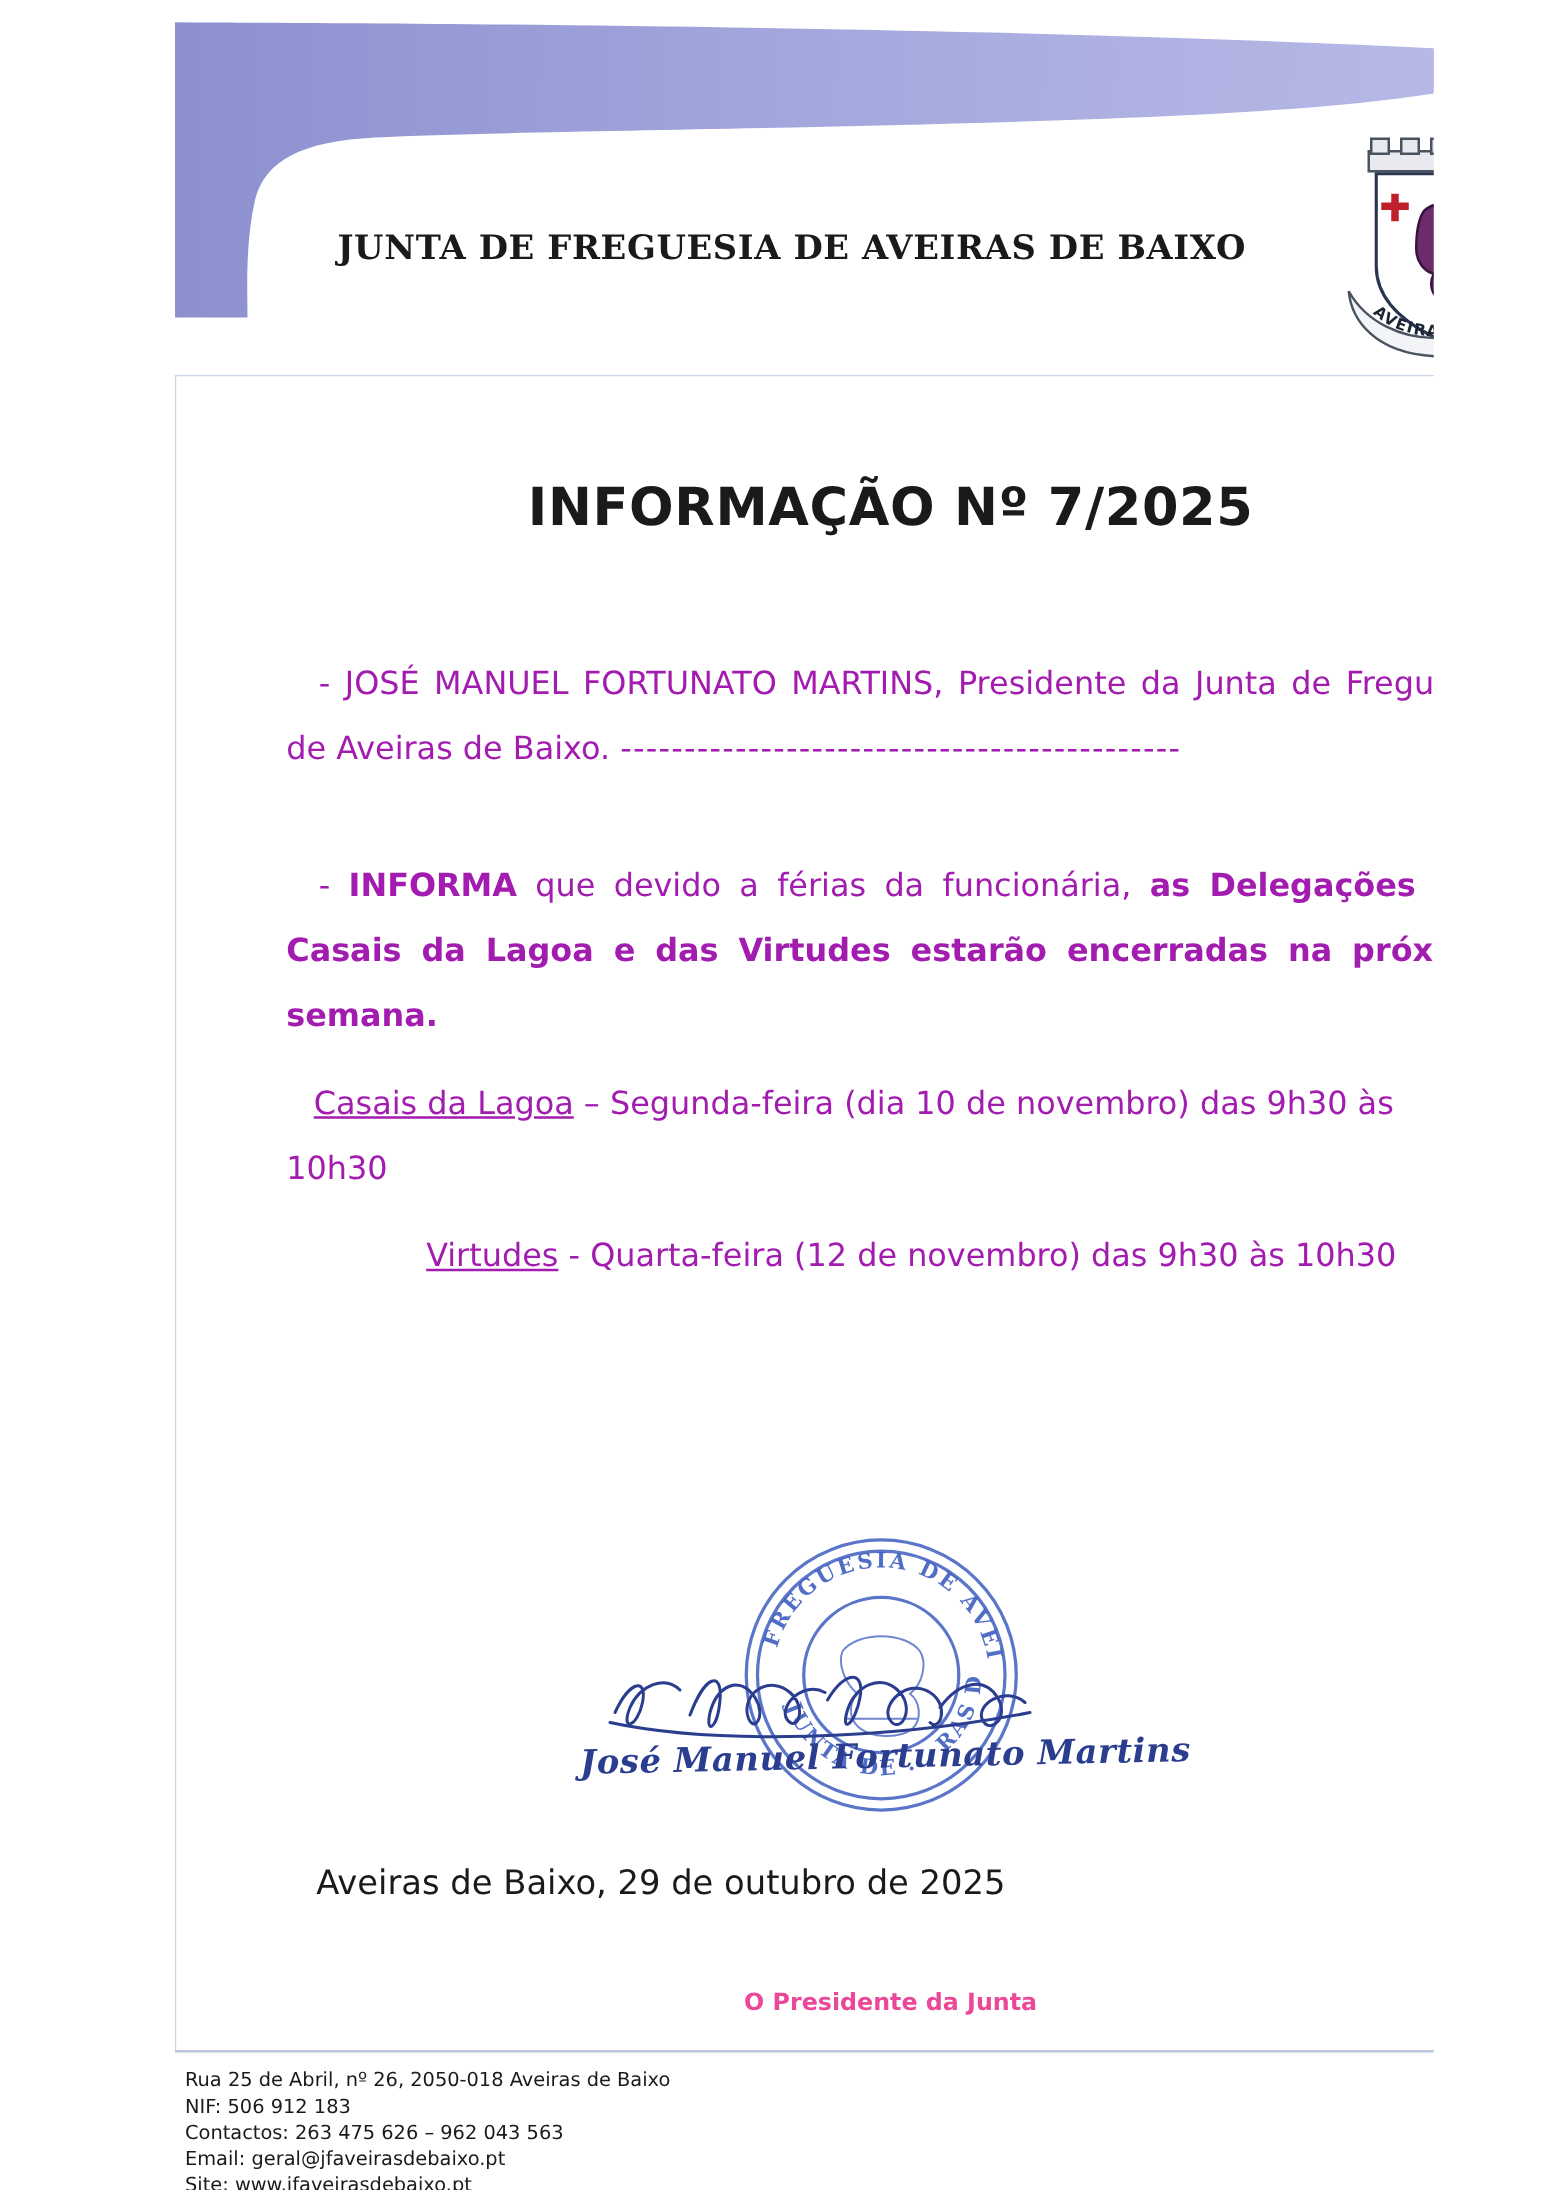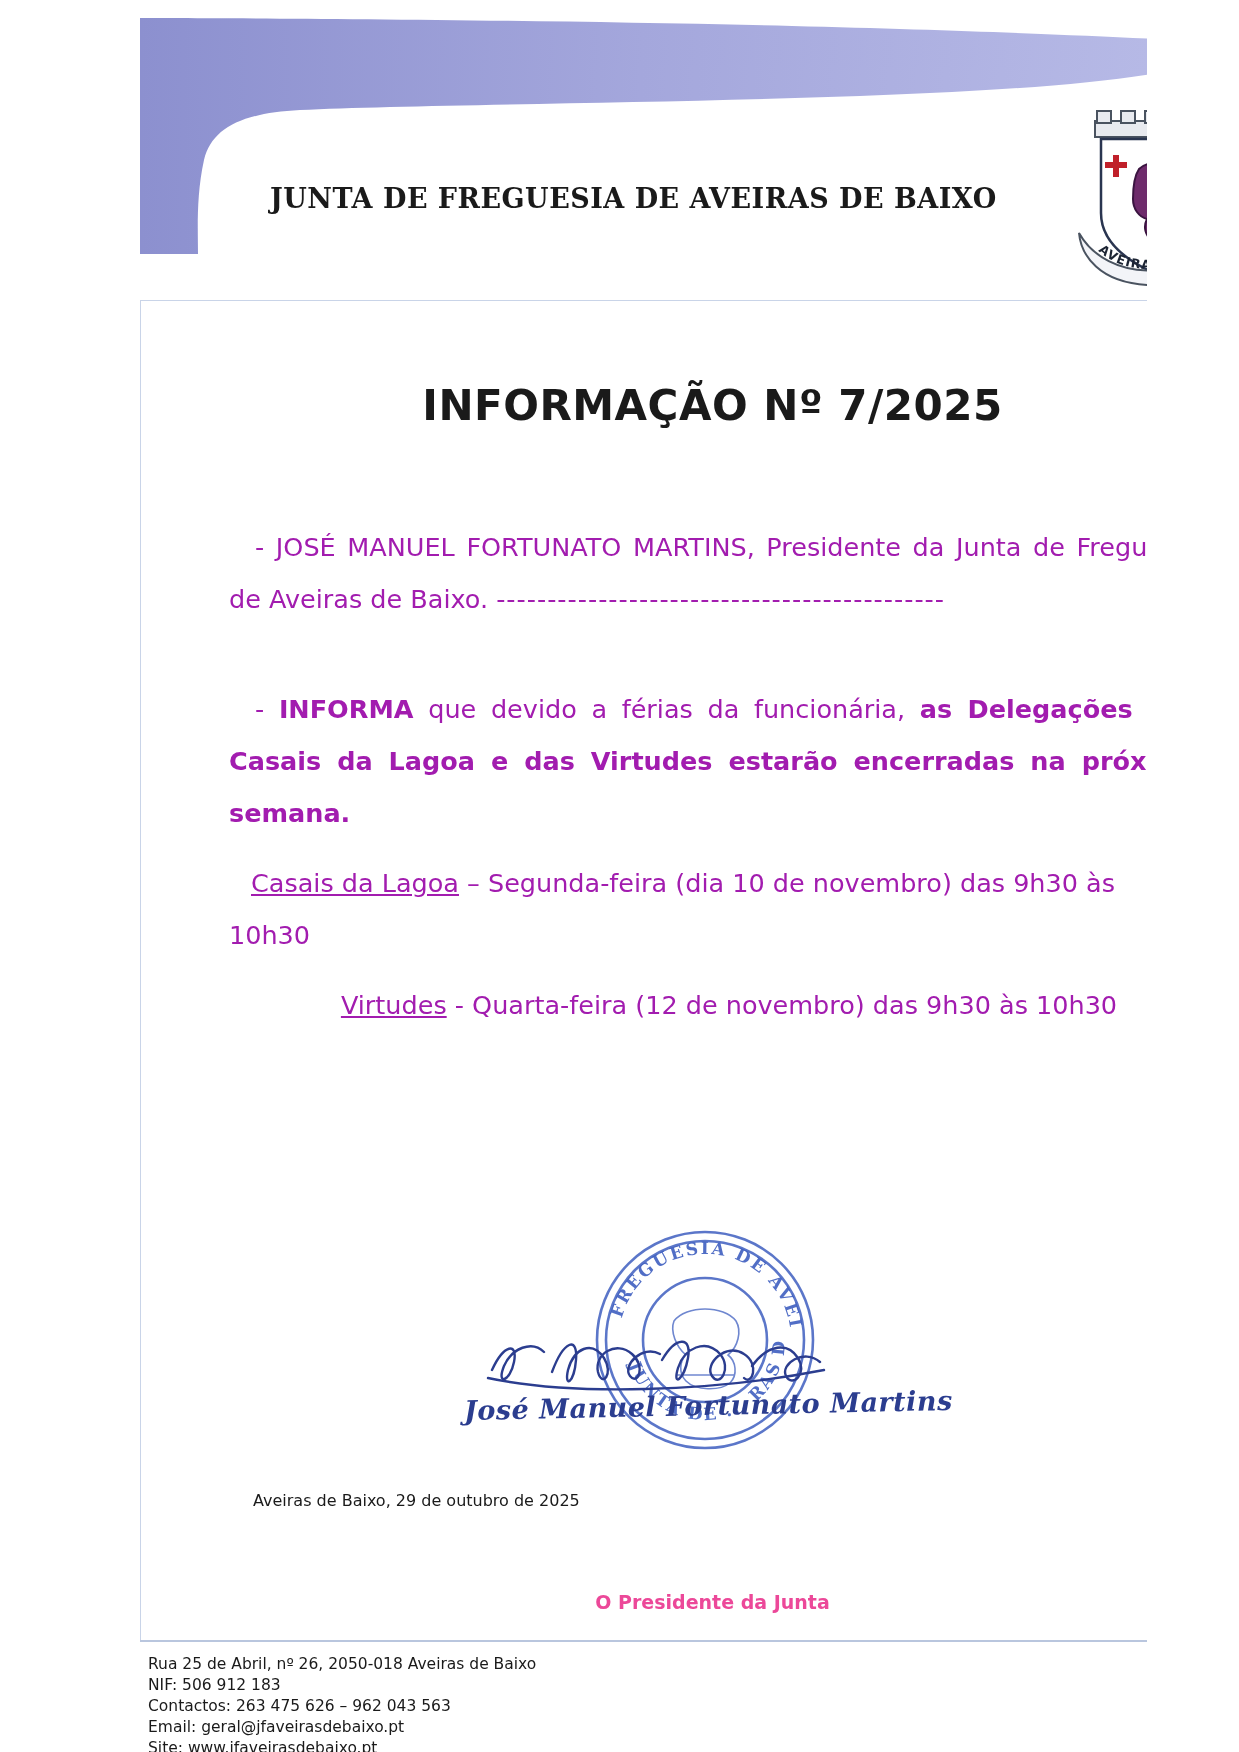--- a/index.html
+++ b/index.html
@@ -117,21 +117,21 @@
   }
   .line-virtudes {
     text-indent: 30px;
     text-align: center;
   }
 
   .place-date {
     position: absolute;
     left: 112px;
     top: 1190px;
-    font-size: 16px;
+    font-size: 27px;
     color: #1a1a1a;
   }
 
   .president-label {
     position: absolute;
     left: 0;
     top: 1290px;
     width: 1143px;
     text-align: center;
     font-size: 19px;

